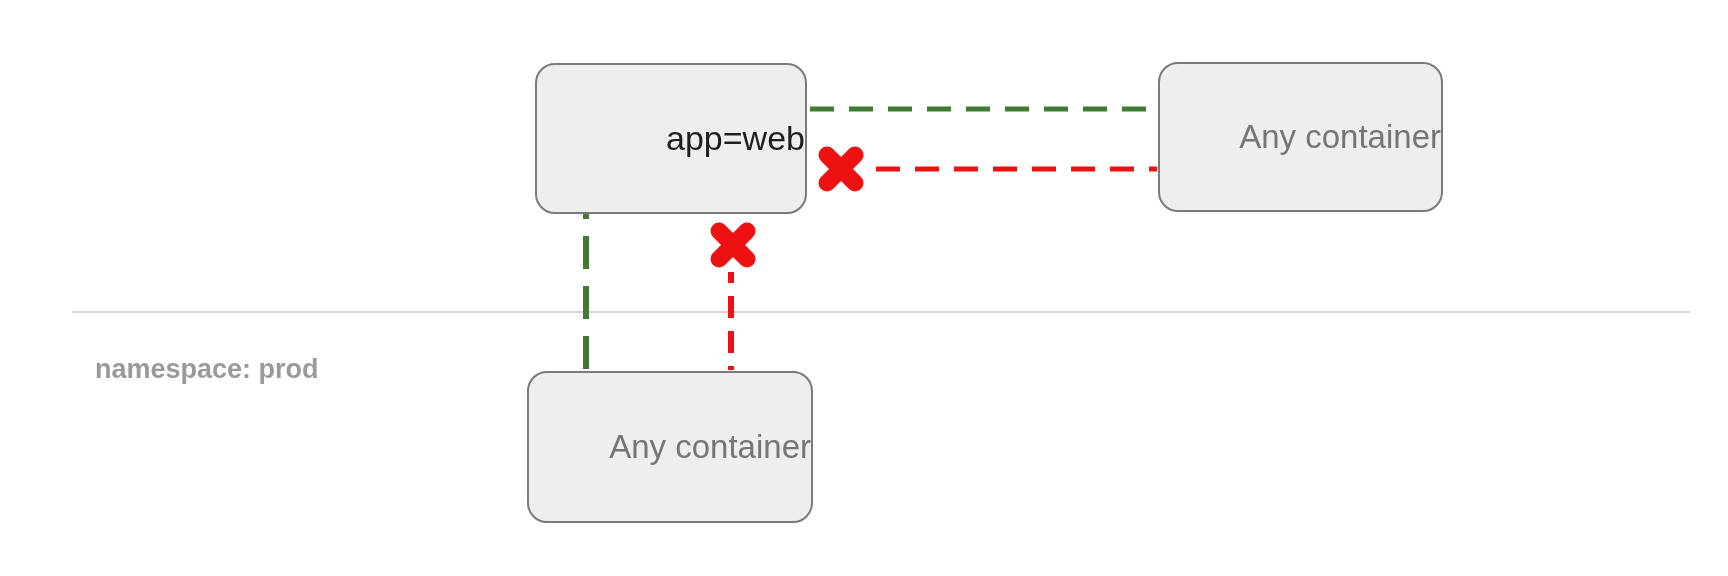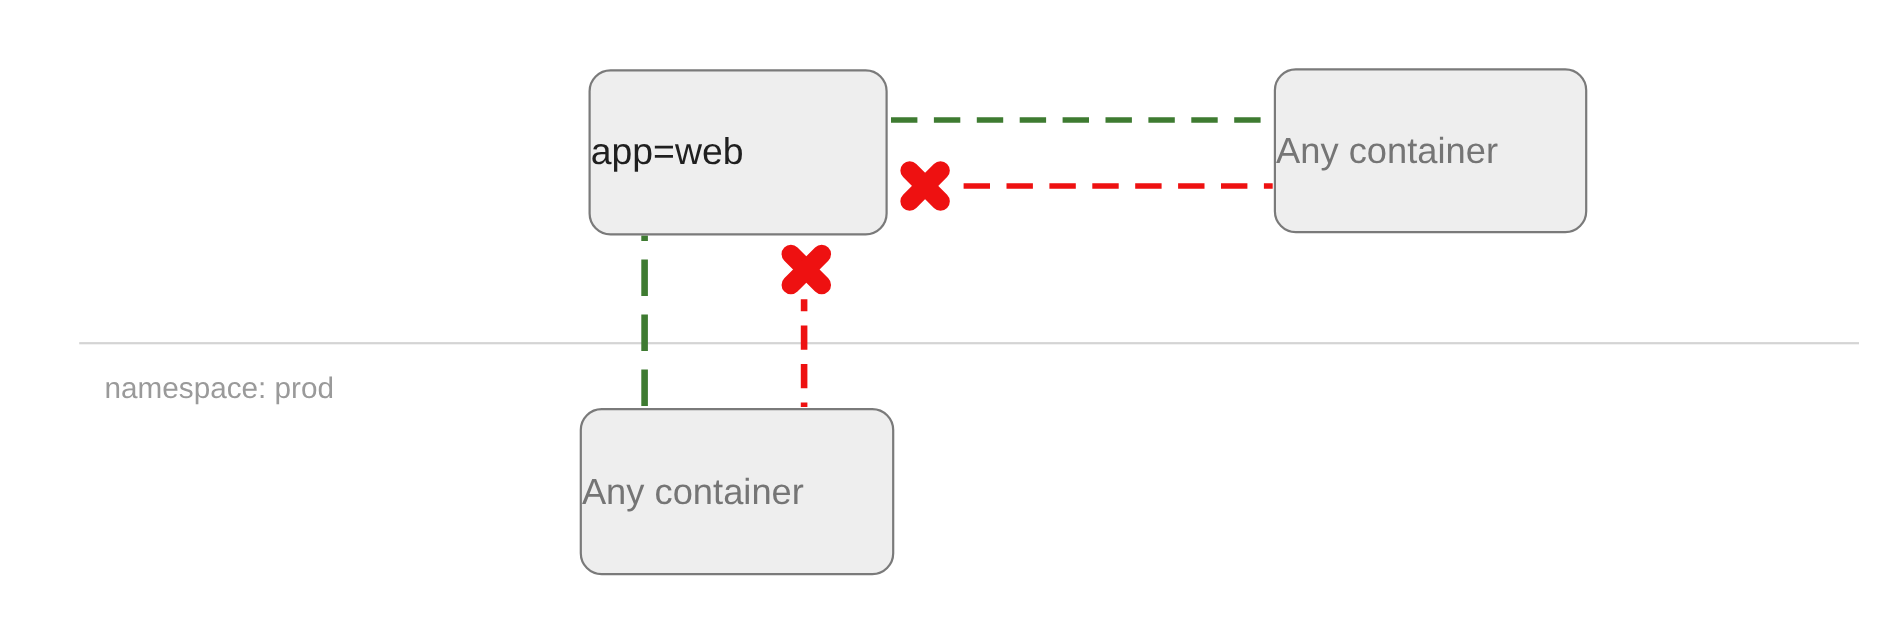--- a/index.html
+++ b/index.html
@@ -17,42 +17,42 @@
   }
   .ns-label {
     position: absolute;
     left: 95px;
     color: #9a9a9a;
     font-size: 27px;
     line-height: 32px;
     white-space: nowrap;
   }
   .ns-default { top: 242px; }
-  .ns-prod   { top: 337px; }
+  .ns-prod   { top: 353px; font-weight: bold; }
   .divider {
     position: absolute;
     left: 72px;
     top: 311px;
     width: 1618px;
     height: 2px;
     background: #d4d4d4;
   }
   .edges {
     position: absolute;
     left: 0;
     top: 0;
   }
   .node {
     position: absolute;
     background: #eeeeee;
     border: 2px solid #7a7a7a;
     border-radius: 20px;
     display: flex;
     align-items: center;
-    justify-content: flex-start;
+    justify-content: flex-end;
     box-sizing: border-box;
     white-space: nowrap;
   }
   .node-app-web {
     left: 535px; top: 63px;
     width: 272px; height: 151px;
     font-size: 34px;
     color: #1f1f1f;
   }
   .node-any-default {

